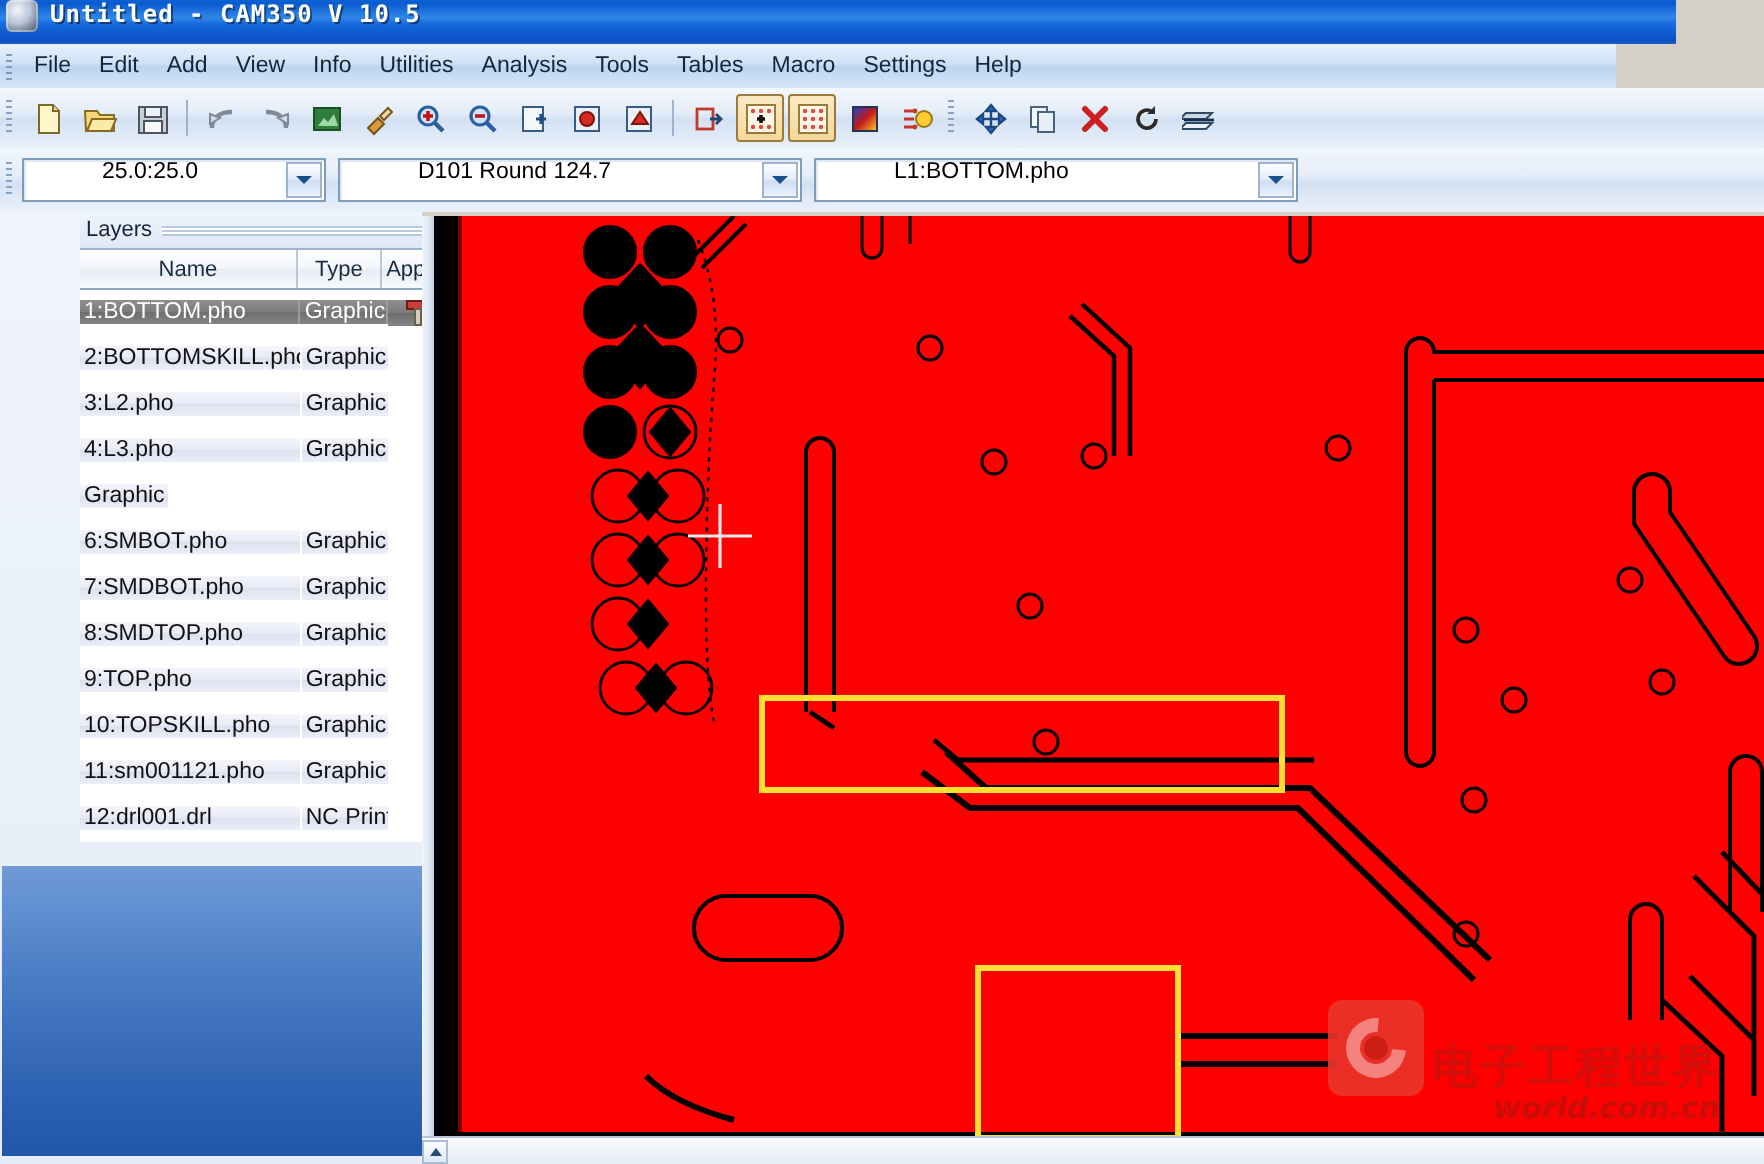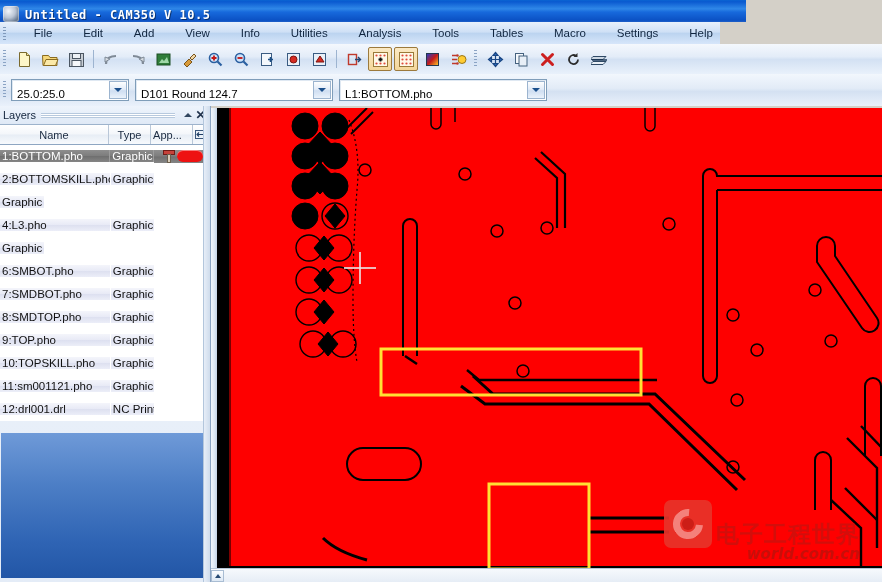--- a/index.html
+++ b/index.html
@@ -6,41 +6,41 @@
   body{
     width:882px;height:582px;overflow:hidden;
     font-family:"Liberation Sans",sans-serif;
     font-size:11px;color:#000;background:#d4d0c8;
     -webkit-font-smoothing:none;
   }
   #app{position:relative;width:882px;height:582px;overflow:hidden;}
 
   
   .titlebar{
-    position:absolute;left:0;top:0;width:746px;height:22px;
+    position:absolute;left:0;top:0;width:838px;height:22px;
     background:linear-gradient(to bottom,#0a64d2 0%,#0a5ad0 8%,#2f87e8 40%,#1769dc 55%,#0b51c4 92%,#1f5fc8 100%);
-    display:flex;align-items:flex-end;
+    display:flex;align-items:flex-start;
   }
   .title-icon{
     width:16px;height:16px;margin-left:3px;margin-right:6px;flex:0 0 auto;
     border-radius:3px;
     background:radial-gradient(circle at 35% 32%,#f2f5fa 0%,#b9c4d4 45%,#6e7f96 75%,#4b5a70 100%);
     box-shadow:inset 0 0 0 1px rgba(255,255,255,.35);
   }
   .title-text{
     font-family:"DejaVu Sans Mono","Liberation Mono",monospace;
     font-size:12px;font-weight:bold;color:#fff;letter-spacing:.5px;
     text-shadow:1px 1px 0 rgba(0,0,0,.45);white-space:nowrap;
   }
 
   
   .menubar{
-    position:absolute;left:0;top:22px;width:720px;height:22px;
+    position:absolute;left:0;top:22px;width:808px;height:22px;
     background:linear-gradient(to bottom,#e8f0fb 0%,#cfe0f6 45%,#bcd4f0 52%,#d6e6fa 100%);
-    display:flex;align-items:center;border-bottom:1px solid #a6bcd8;justify-content:space-between;
+    display:flex;align-items:center;border-bottom:1px solid #a6bcd8;
   }
   .grip{
     width:3px;height:13px;margin:0 4px 0 3px;flex:0 0 auto;
     background-image:repeating-linear-gradient(to bottom,#7f99bb 0 1px,transparent 1px 3px);
   }
   .menu-item{
     padding:2px 7px;font-size:11.5px;color:#10253f;white-space:nowrap;cursor:default;
   }
 
   
@@ -65,42 +65,44 @@
 
   
   .comborow{
     position:absolute;left:0;top:74px;width:882px;height:32px;
     background:linear-gradient(to bottom,#f2f7fd 0%,#e2ebf7 45%,#d4e1f2 55%,#eaf1fb 100%);
     display:flex;align-items:center;border-bottom:1px solid #9fb6d2;
   }
   .combo{
     height:20px;margin-right:6px;flex:0 0 auto;
     border:1px solid #7f9db9;background:#fff;
-    display:flex;align-items:flex-end;position:relative;
+    display:flex;align-items:flex-start;position:relative;
     box-shadow:inset 1px 1px 0 #dfe8f2;
+    padding-left:34px;
   }
   .combo .cval{padding-left:5px;font-size:11.5px;color:#000;white-space:nowrap;overflow:hidden;}
   .combo .carrow{
     position:absolute;right:1px;top:1px;width:16px;height:16px;
     background:linear-gradient(to bottom,#fdfefe,#e3ecf8 45%,#cfdef1 55%,#eaf2fb);
     border:1px solid #9cb4cf;display:flex;align-items:center;justify-content:center;
   }
   .carrow i{
     display:block;width:0;height:0;border-left:4px solid transparent;border-right:4px solid transparent;
     border-top:4px solid #1b4f8c;
   }
   #combo-units{width:116px;}
   #combo-aperture{width:196px;}
   #combo-layer{width:206px;}
 
   
   .leftpanel{
     position:absolute;left:0;top:106px;width:210px;height:476px;
     background:linear-gradient(to bottom,#f0f5fc 0%,#e4ecf7 100%);
     border-right:1px solid #8ba4c2;
+    padding-left:40px;
   }
   .panel-header{
     height:18px;display:flex;align-items:center;padding:0 3px;
     background:linear-gradient(to bottom,#eef4fc,#dfe9f6);
   }
   .panel-title{font-size:11px;color:#12243c;margin-right:5px;white-space:nowrap;}
   .panel-rule{
     flex:1 1 auto;height:5px;margin-right:6px;
     background-image:repeating-linear-gradient(to bottom,#b7c9de 0 1px,#fff 1px 2px);
   }
@@ -465,20 +467,21 @@
             <span class="aptr-ico"></span>
             <span class="swatch" style="background: rgb(238, 17, 17);"></span>
           </div>
         </div>
         <div class="lrow">
           <div class="lc lc-name">2:BOTTOMSKILL.pho</div>
           <div class="lc lc-type">Graphic</div>
           <div class="lc lc-app"></div>
         </div>
         <div class="lrow">
+          <div class="lc lc-name">3:L2.pho</div>
           <div class="lc lc-type">Graphic</div>
           <div class="lc lc-app"></div>
         </div>
         <div class="lrow">
           <div class="lc lc-name">4:L3.pho</div>
           <div class="lc lc-type">Graphic</div>
           <div class="lc lc-app"></div>
         </div>
         <div class="lrow">
           <div class="lc lc-type">Graphic</div>

